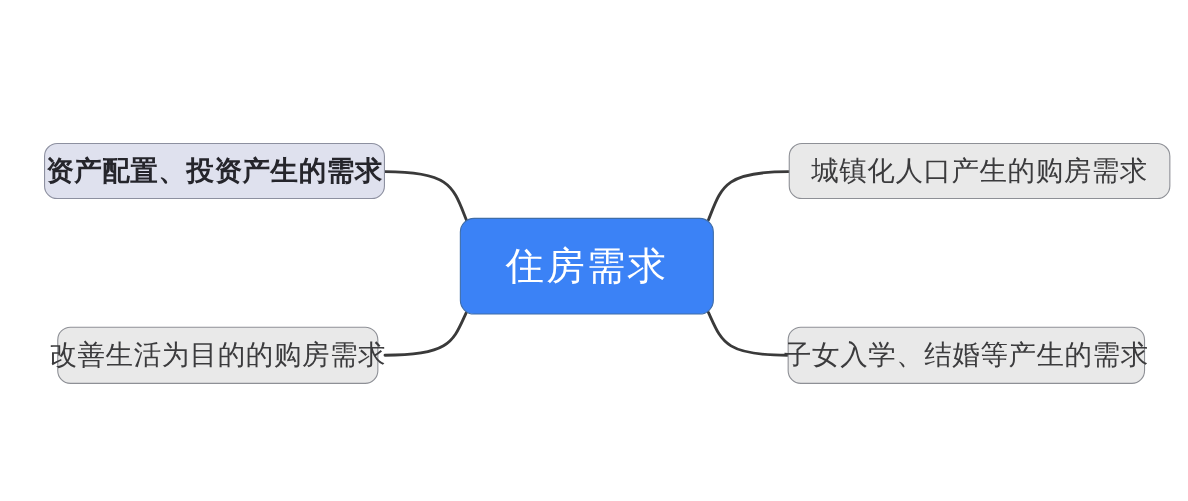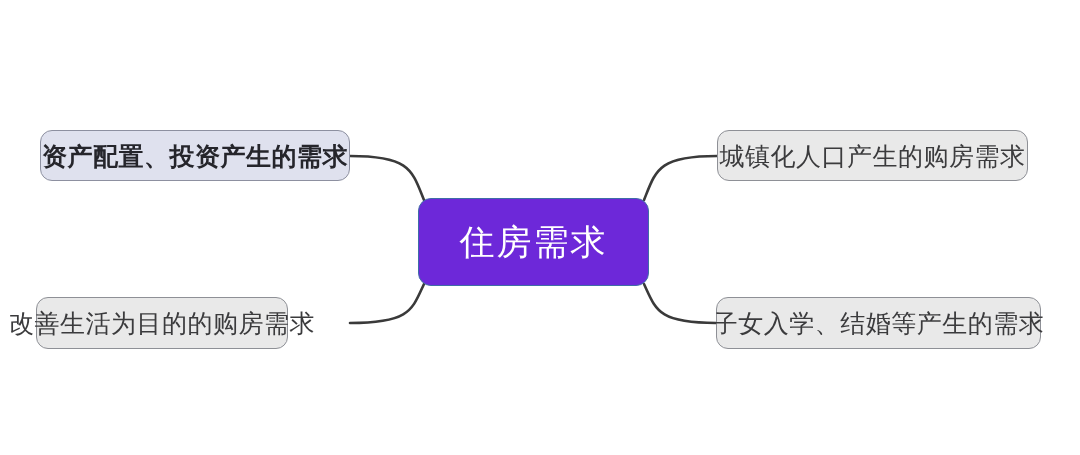--- a/index.html
+++ b/index.html
@@ -53,44 +53,44 @@
     background: #e9e9e9;
     border-color: #8e9096;
     color: #3b3b3d;
     font-weight: normal;
   }
   #node-center {
     left: 418px;
     top: 198px;
     width: 231px;
     height: 88px;
-    background: #6d28d9;
+    background: #3b82f6;
     border: 1.6px solid #3f6da8;
     border-radius: 13px;
     color: #ffffff;
     font-size: 35px;
     letter-spacing: 2px;
     font-weight: normal;
   }
   #node-top-left {
     left: 40px;
     top: 130px;
     width: 310px;
     height: 51px;
   }
   #node-top-right {
     left: 717px;
     top: 130px;
-    width: 311px;
+    width: 347px;
     height: 51px;
   }
   #node-bottom-left {
-    left: 36px;
+    left: 52px;
     top: 297px;
-    width: 252px;
+    width: 292px;
     height: 52px;
   }
   #node-bottom-right {
     left: 716px;
     top: 297px;
     width: 325px;
     height: 52px;
   }
   .node-label {
     white-space: nowrap;

